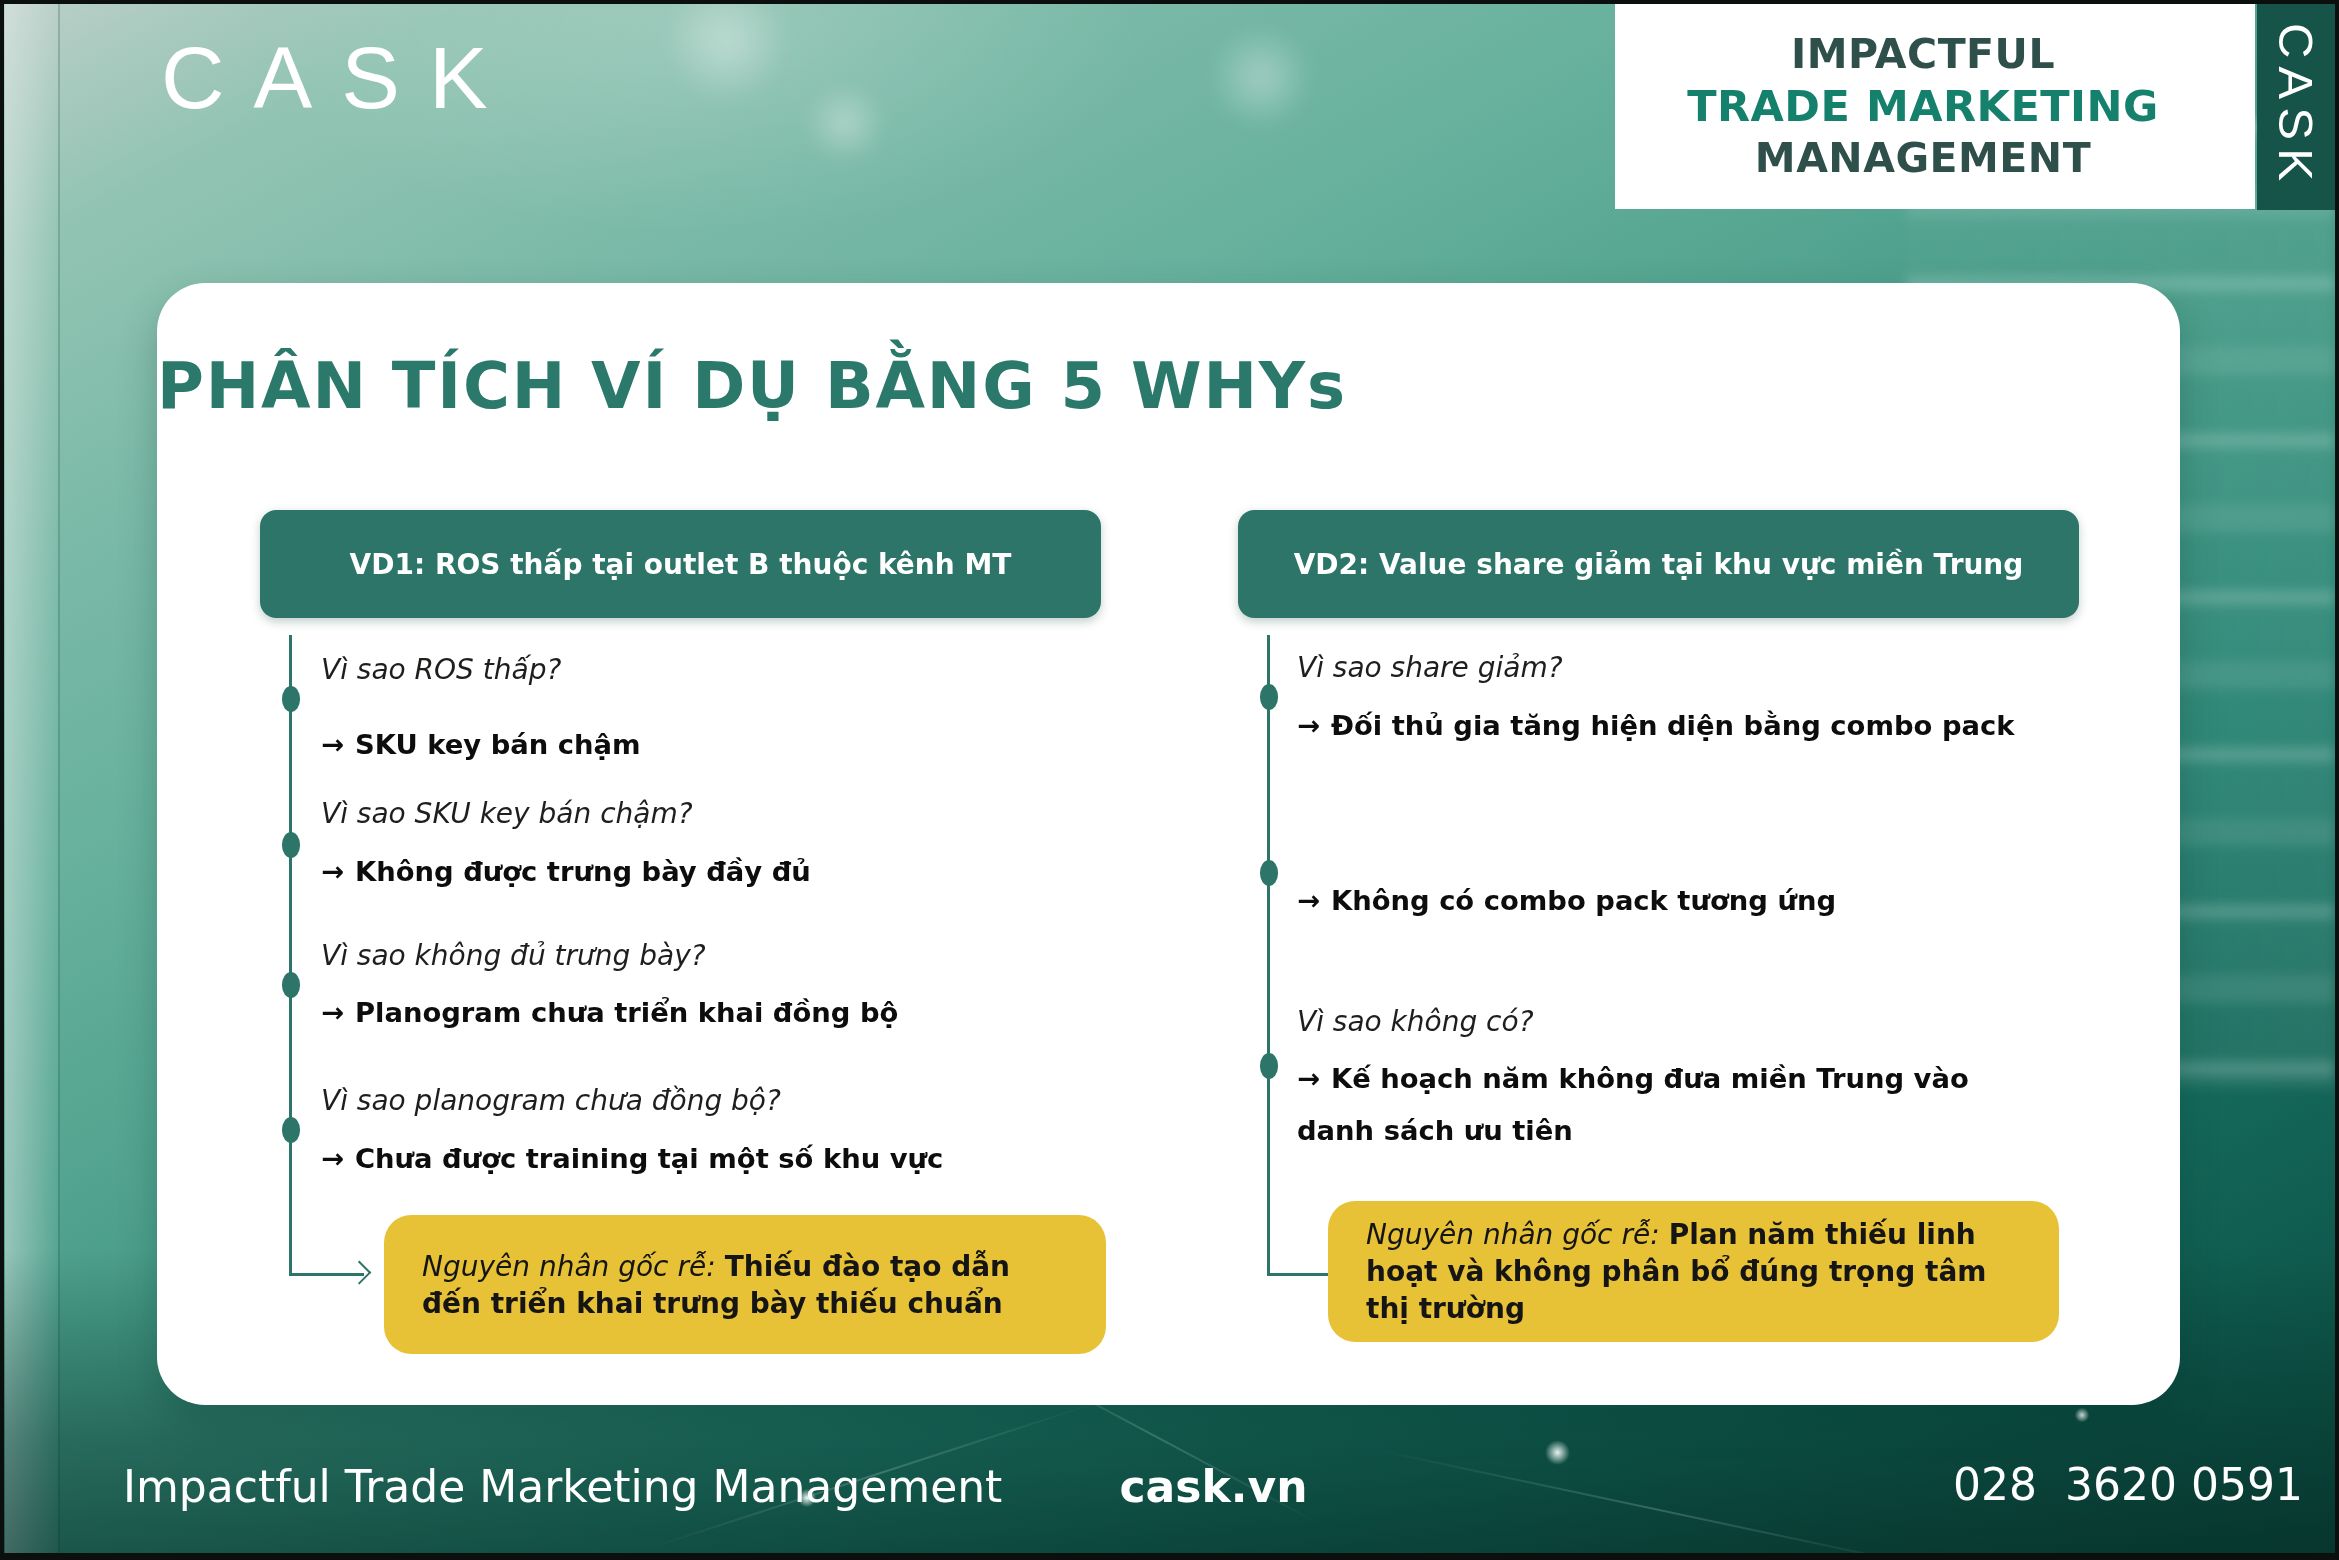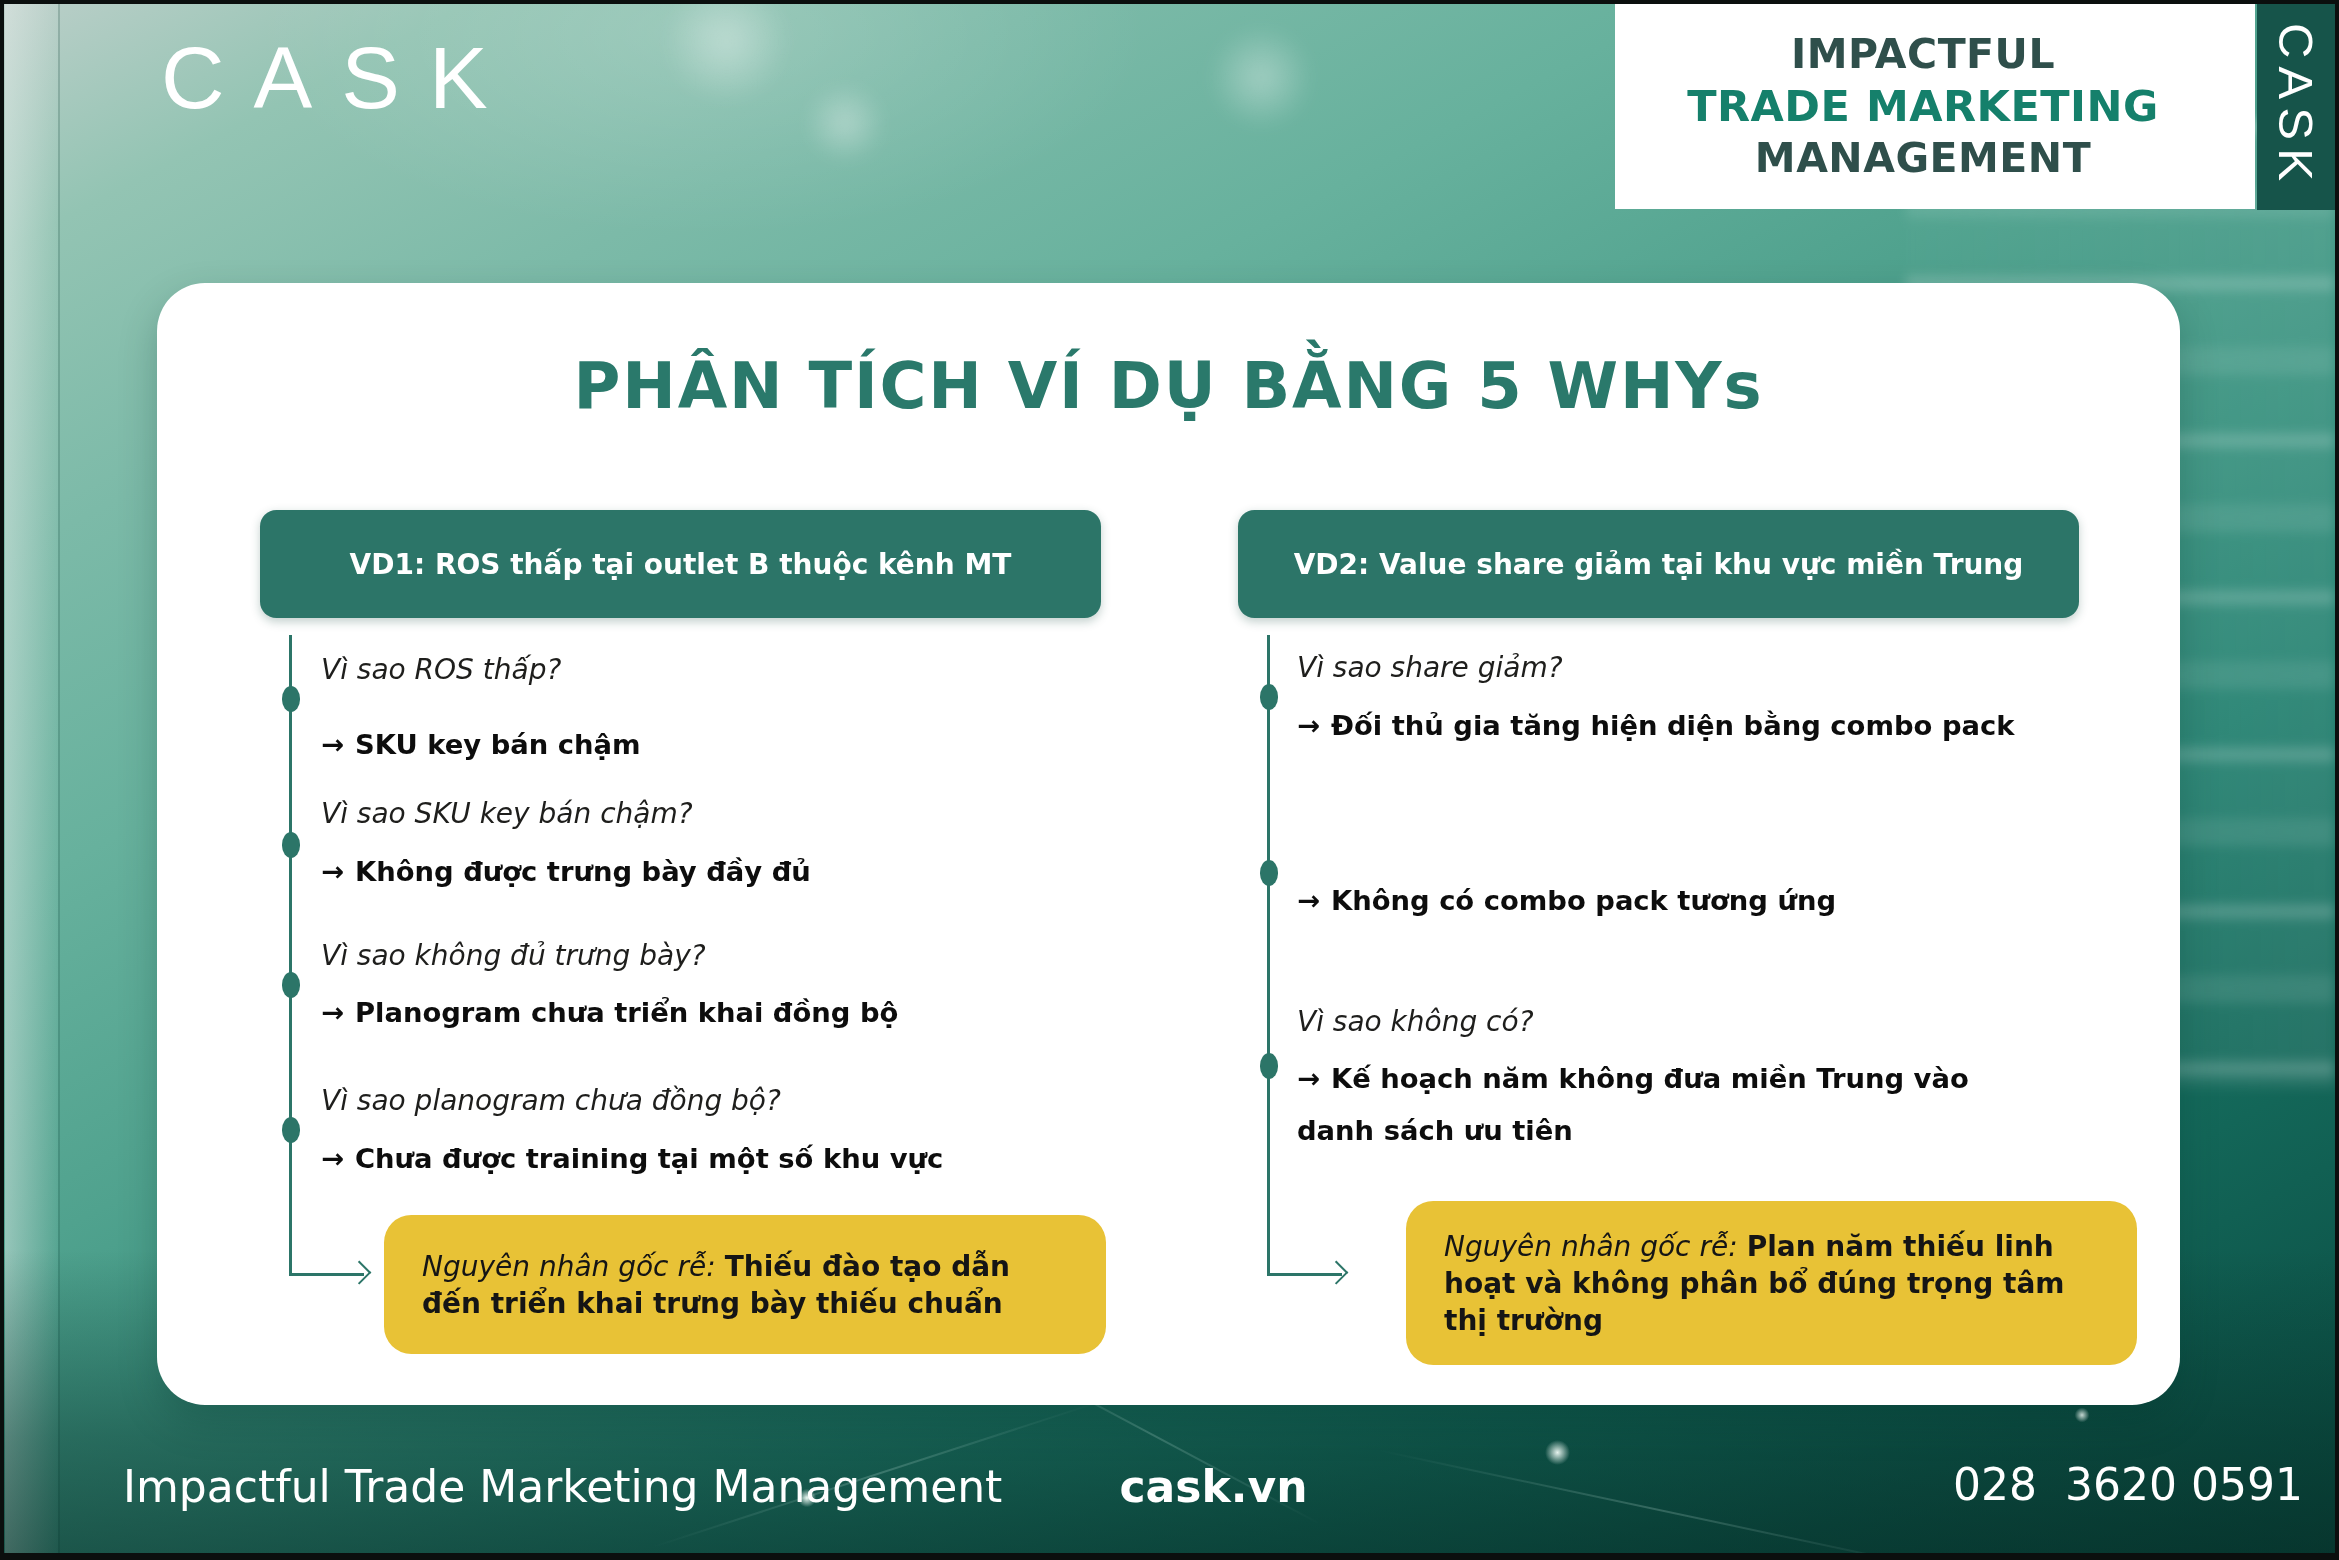--- a/index.html
+++ b/index.html
@@ -43,21 +43,21 @@
   .badge .bl1,.badge .bl3{color:#2F4F4B;font-size:41px;font-weight:700;line-height:52px;letter-spacing:0.5px;}
   .badge .bl2{color:#15806B;font-size:43px;font-weight:800;line-height:52px;letter-spacing:0.5px;}
   .badge-side{position:absolute;left:2257px;top:1.8px;width:79px;height:208px;background:#16544A;
     display:flex;align-items:center;justify-content:center;}
   .badge-side span{transform:rotate(90deg);color:#fff;font-family:"Liberation Sans",sans-serif;
     font-size:49px;font-weight:500;letter-spacing:8.2px;white-space:nowrap;}
 
   
   .card{position:absolute;left:157px;top:283px;width:2023px;height:1122px;background:#ffffff;
     border-radius:48px;box-shadow:0 16.4px 37px rgba(5,50,42,0.25);}
-  .title{position:absolute;left:0;top:66px;width:100%;text-align:center;color:#2A796B;
+  .title{position:absolute;left:0;top:66px;width:100%;color:#2A796B;
     font-size:64px;font-weight:800;letter-spacing:1.8px;}
 
   .col-header{position:absolute;top:227px;width:841px;height:108px;background:#2C7568;border-radius:16.4px;
     display:flex;align-items:center;justify-content:center;color:#ffffff;font-size:28px;font-weight:700;
     box-shadow:0 3.7px 9.1px rgba(20,70,60,0.25);}
   .col-header.left{left:103px;}
   .col-header.right{left:1081px;}
 
   .tline{position:absolute;width:2.7px;background:#2C7568;top:352px;height:640px;}
   .tline.left{left:132px;}
@@ -88,21 +88,21 @@
   .rq1{top:368px;}.ra1{top:417px;}
   .rq2{top:544px;}.ra2{top:592px;}
   .rq3{top:722px;}.ra3{top:770px;width:740px;}
 
   .root{position:absolute;background:#E8C236;border-radius:27.4px;box-sizing:border-box;
     color:#151515;font-size:28px;line-height:37px;display:flex;align-items:center;}
   .root .inner{padding:18.3px 38px;}
   .root-label{font-style:italic;font-weight:500;margin-right:9.1px;}
   .root-text{font-weight:700;}
   .root.left{left:227px;top:932px;width:722px;height:139px;}
-  .root.right{left:1249px;top:918px;width:731px;height:164px;}
+  .root.right{left:1171px;top:918px;width:731px;height:141px;}
 
   
   .footer{position:absolute;left:16px;top:1455px;width:100%;height:55px;color:#ffffff;font-size:44px;margin-left:28px;}
   .footer .f-left{position:absolute;left:79px;top:5.5px;font-weight:400;}
   .footer .f-center{position:absolute;left:0;width:100%;text-align:center;top:5.5px;font-weight:700;}
   .footer .f-right{position:absolute;right:80px;top:3.7px;font-weight:400;white-space:pre;}
 
   .frame{position:absolute;inset:0;border:4.6px solid #0B0F0E;border-bottom-width:8.2px;pointer-events:none;}
 </style>
 </head>

